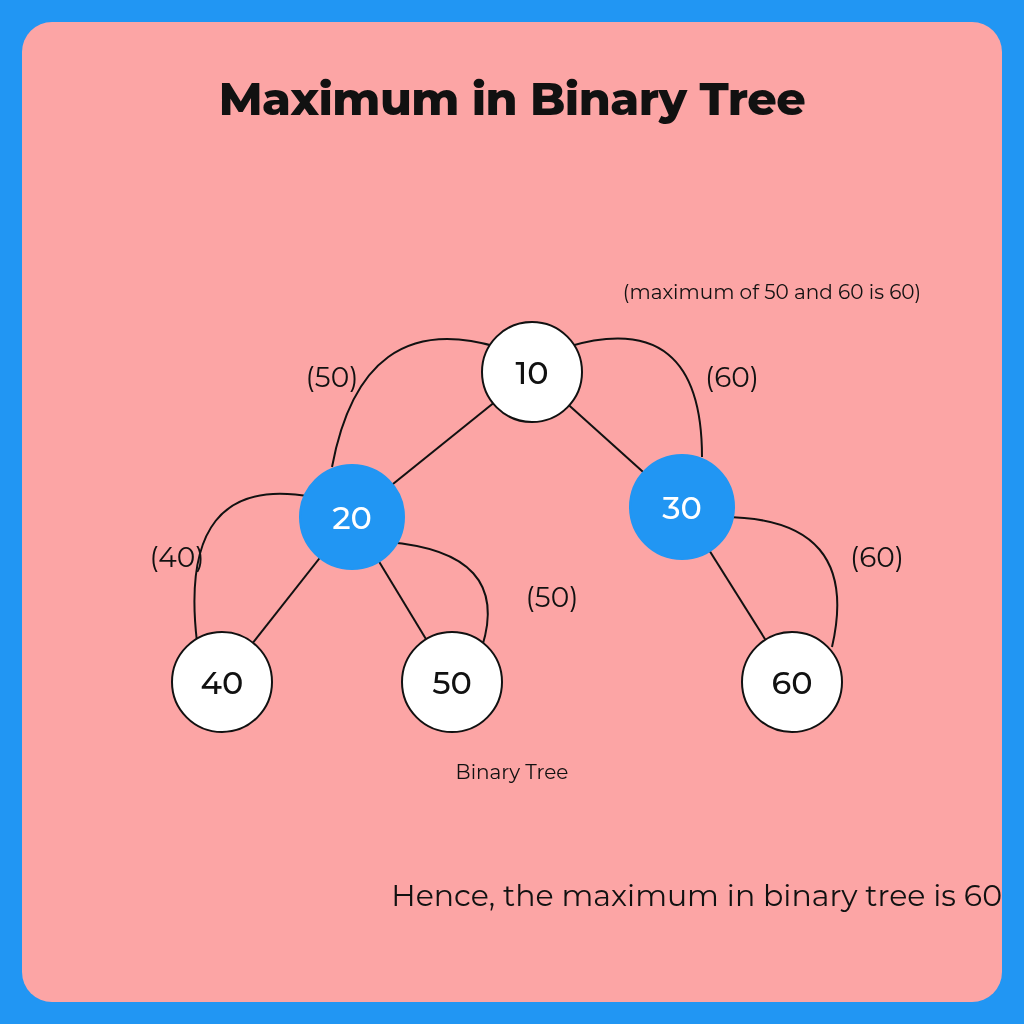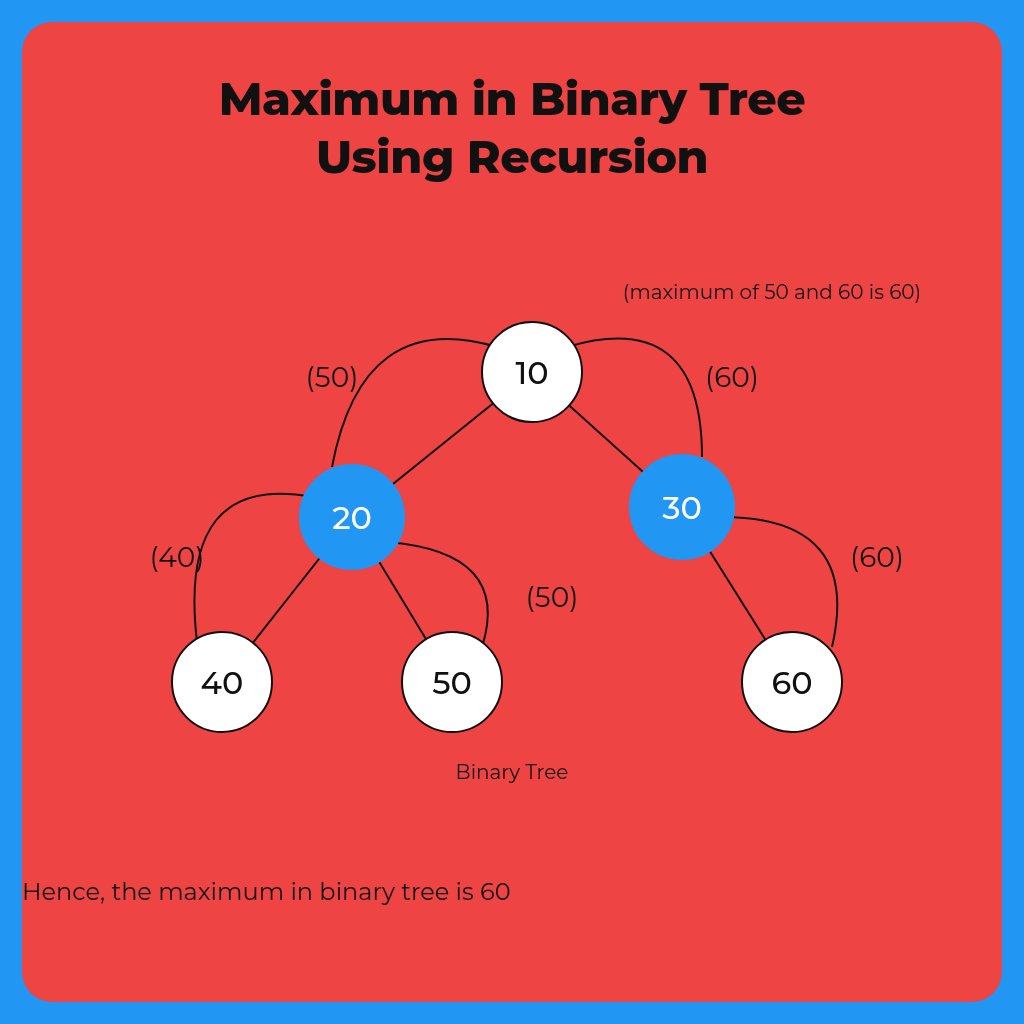--- a/index.html
+++ b/index.html
@@ -6,21 +6,21 @@
   body {
     width: 1024px;
     height: 1024px;
     background: #2196f3;
     padding: 22px;
     font-family: 'Montserrat', 'Segoe UI', Arial, sans-serif;
   }
   .card {
     width: 100%;
     height: 100%;
-    background: #ef4444;
+    background: #fca5a5;
     border-radius: 30px;
     position: relative;
   }
   .title {
     position: absolute;
     top: 48px;
     left: 0;
     right: 0;
     text-align: center;
     font-size: 46px;
@@ -68,36 +68,35 @@
     left: 0;
     right: 0;
     text-align: center;
     font-size: 20px;
     color: #111;
     font-weight: 400;
   }
   .conclusion {
     position: absolute;
     top: 855px;
-    left: 0;
+    left: 16px;
     right: 0;
-    text-align: left;
-    font-size: 24px;
+    text-align: right;
+    font-size: 30px;
     color: #111;
     font-weight: 400;
   }
 </style>
 </head>
 <body>
 
 <div class="card">
 
   <div class="title">
     <span>Maximum in Binary Tree</span><br>
-    <span>Using Recursion</span>
   </div>
 
   <div class="svg-wrap">
     <svg width="980" height="480" viewBox="0 0 980 480">
 
       <g stroke="#111" stroke-width="2" fill="none">
         <line x1="510" y1="90" x2="330" y2="235"></line>
         <line x1="510" y1="90" x2="660" y2="225"></line>
         <line x1="330" y1="235" x2="200" y2="400"></line>
         <line x1="330" y1="235" x2="430" y2="400"></line>

